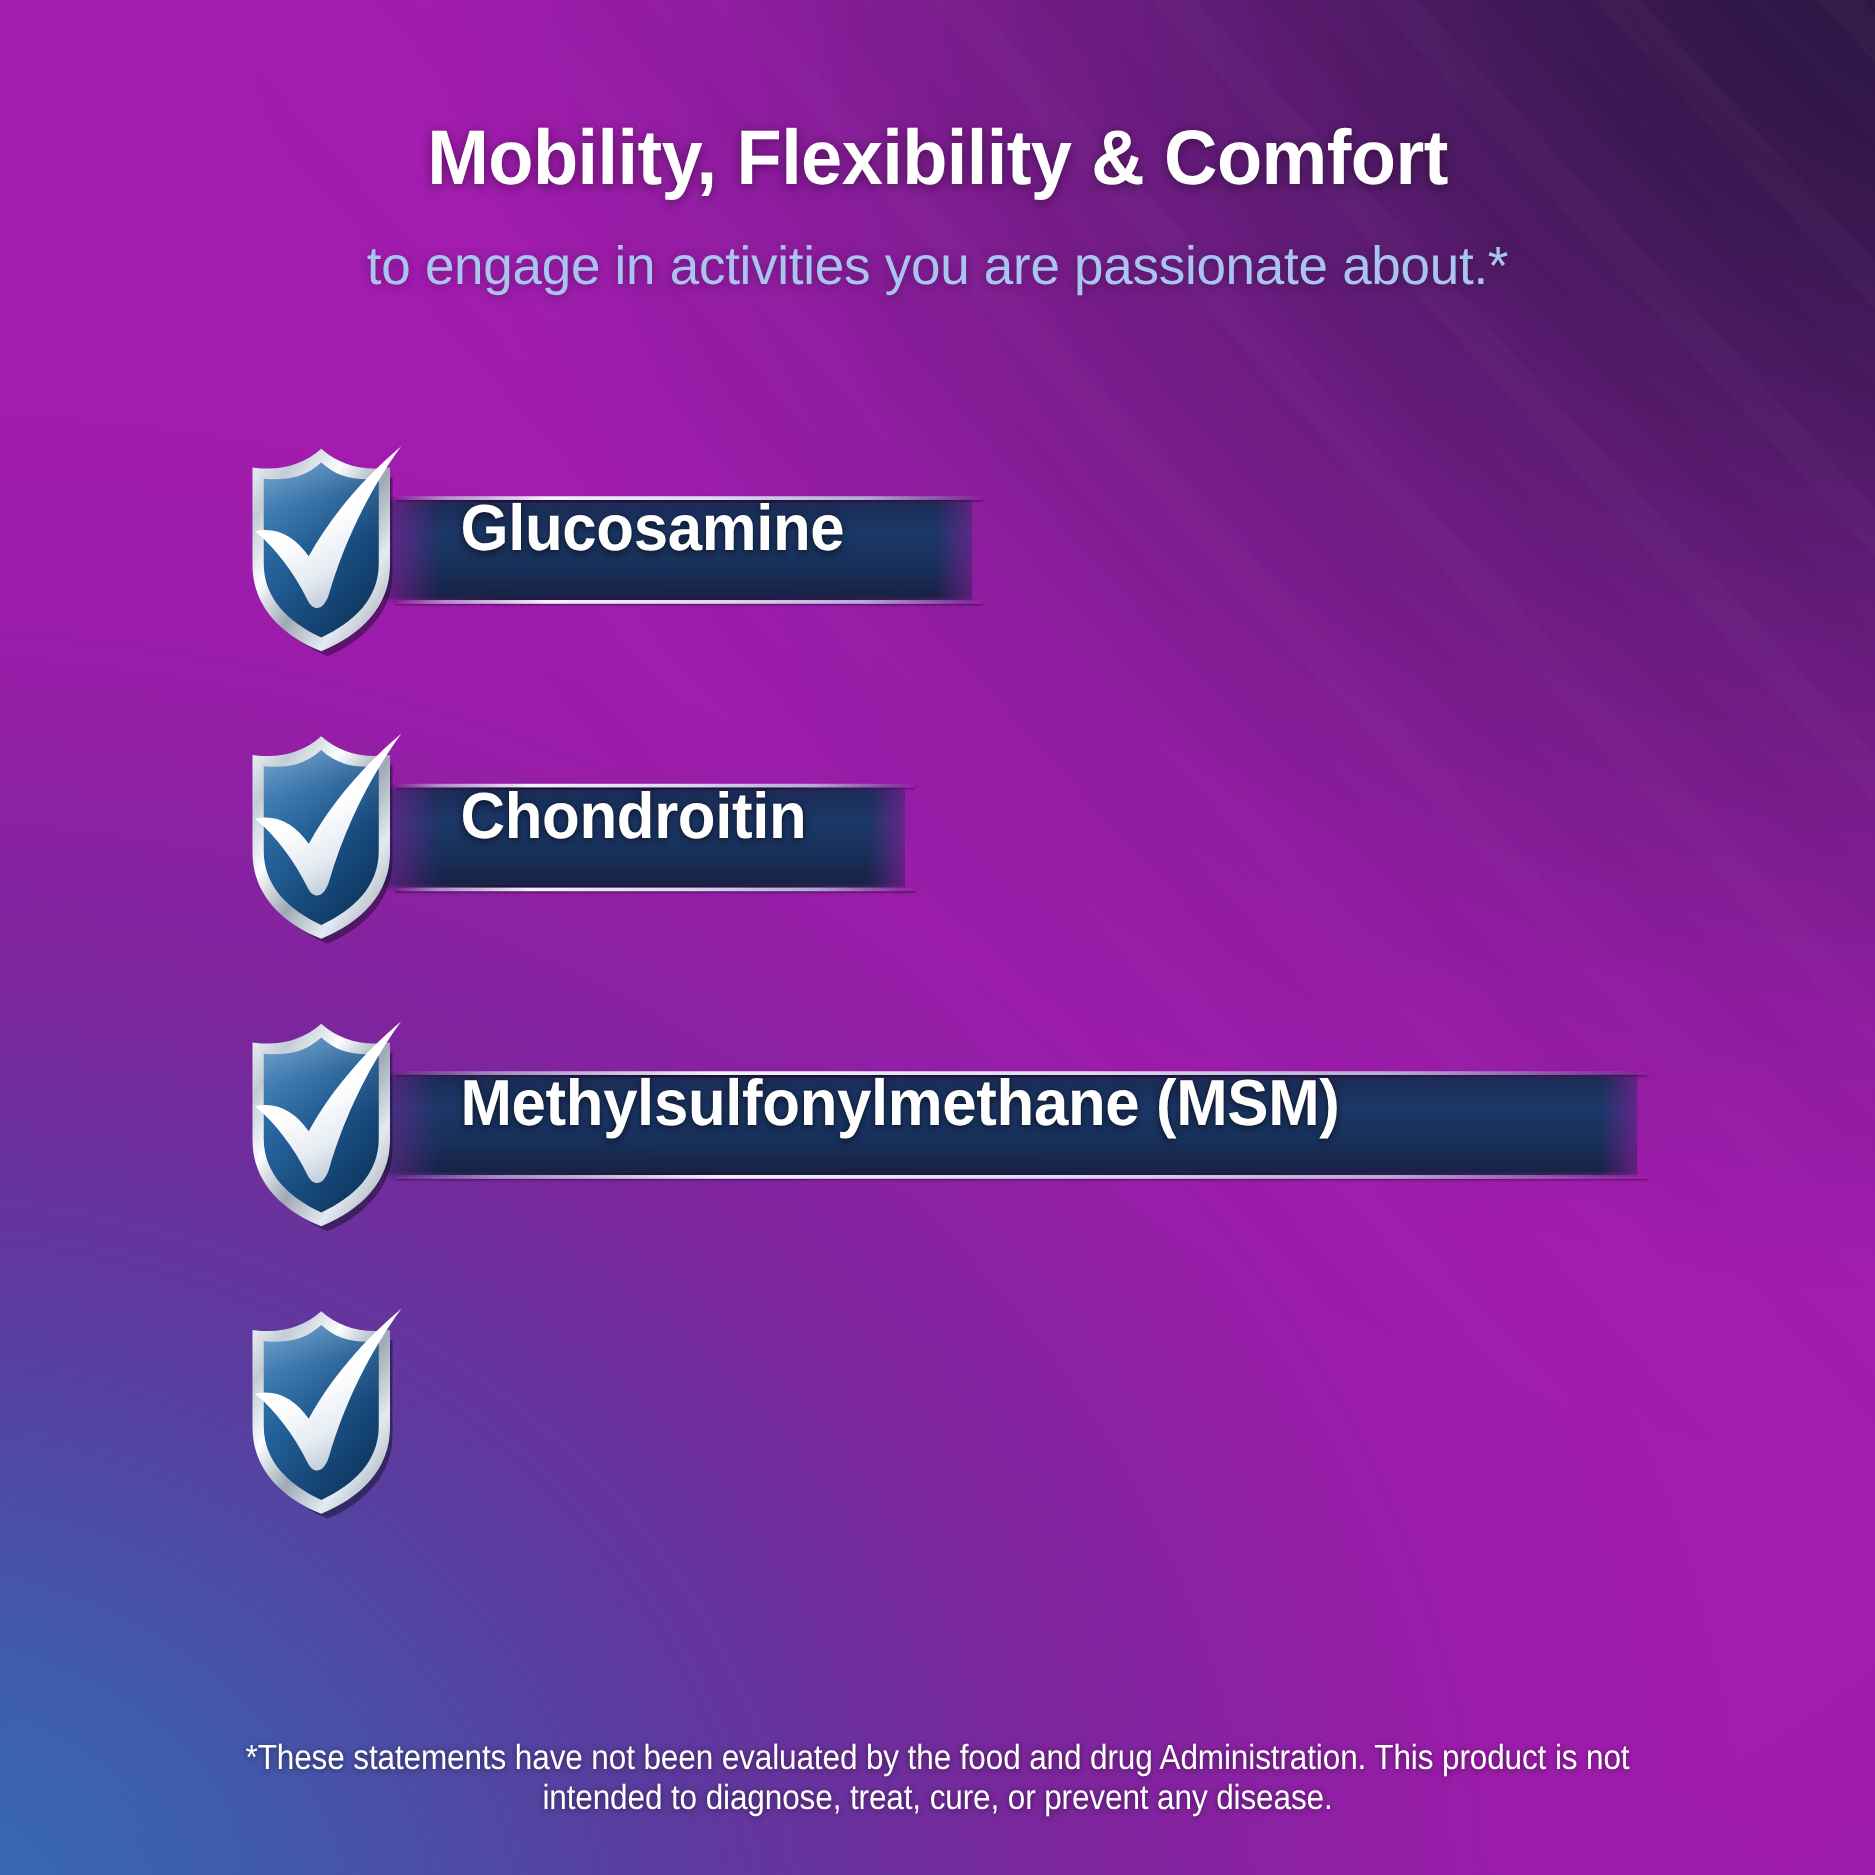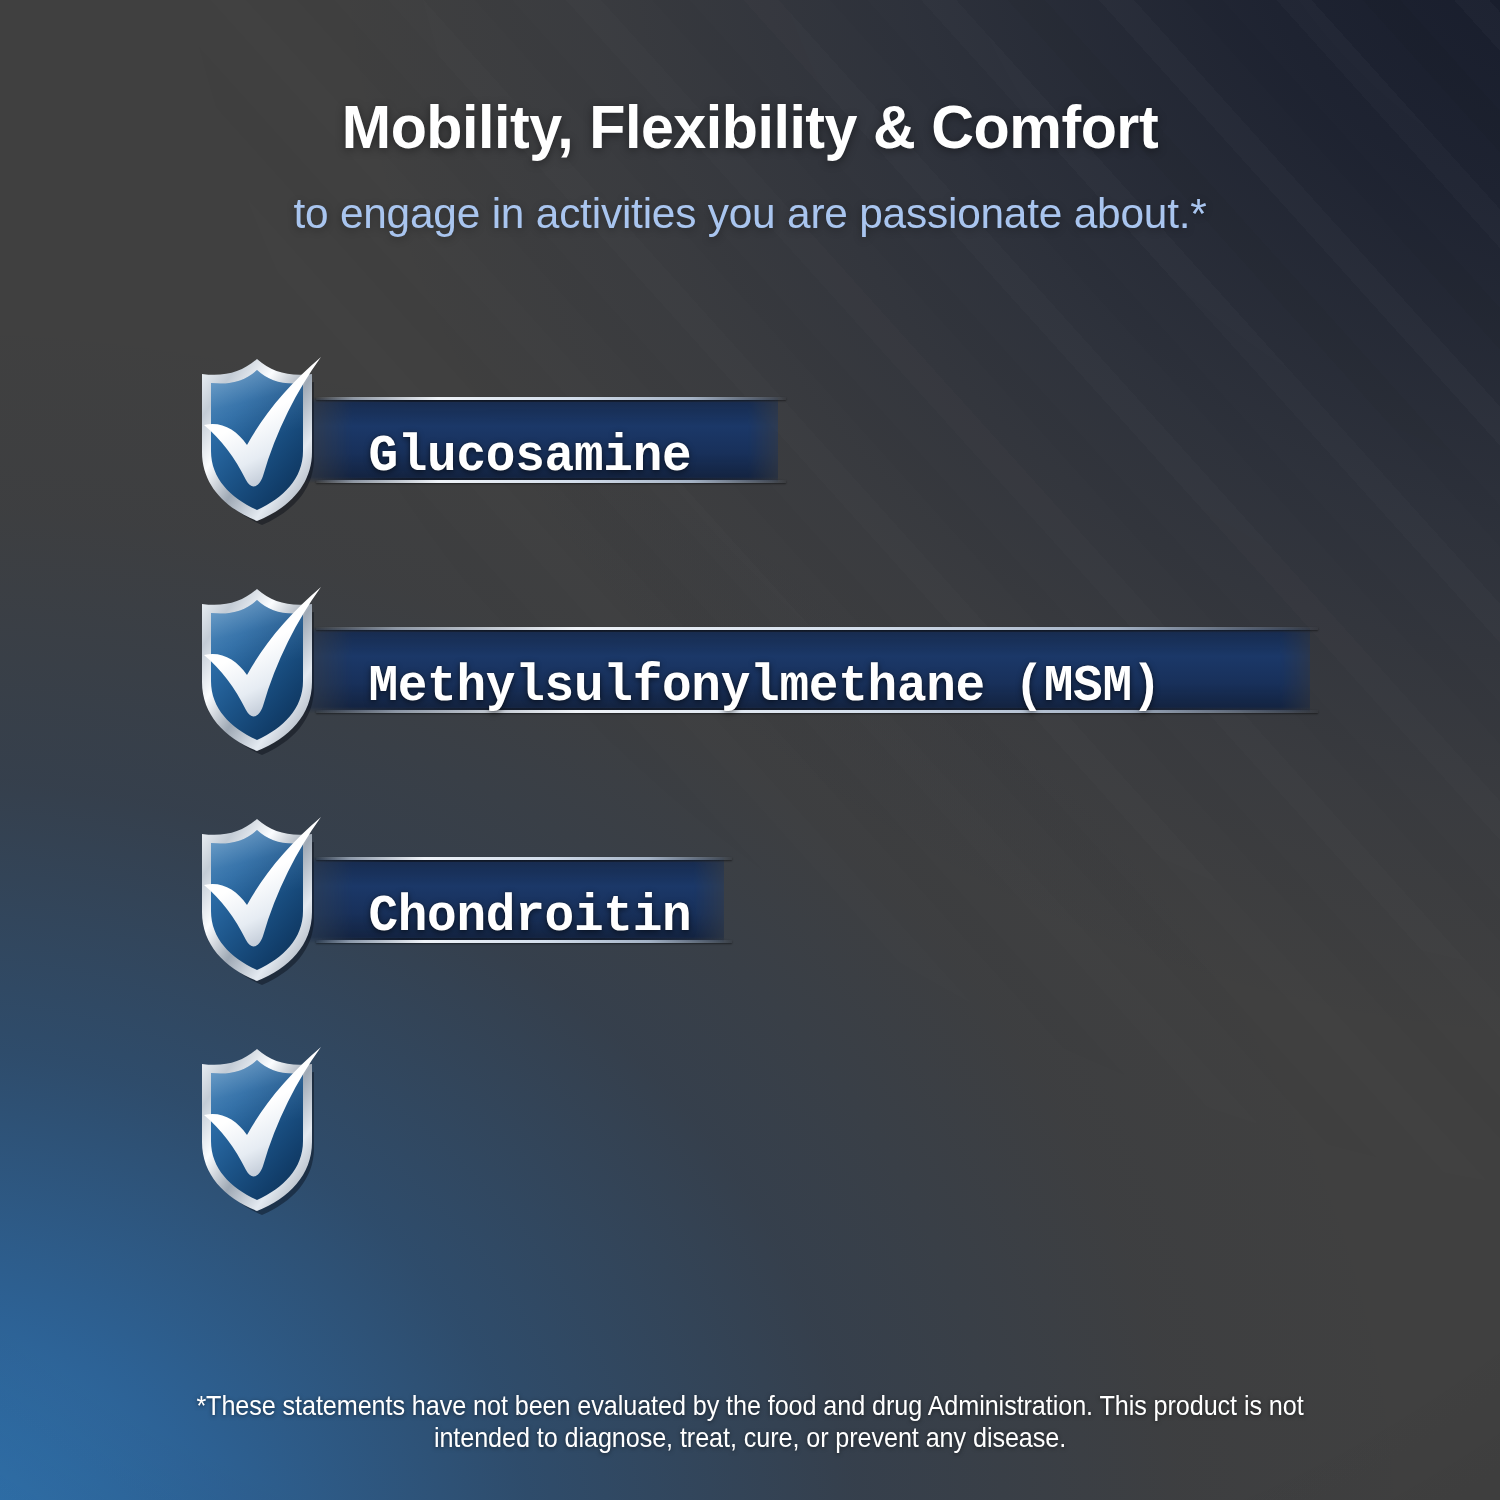--- a/index.html
+++ b/index.html
@@ -9,21 +9,21 @@
     background:#0e1628;
     font-family:"Liberation Sans", sans-serif;
     overflow:hidden;
   }
 
   
   #canvas{
     position:relative;
     width:1500px; height:1500px;
     overflow:hidden;
-    background:#404040;
+    background:#a21caf;
   }
 
   
   .bg-base{
     position:absolute; inset:0;
     background:
       linear-gradient(210deg,
         #151d33 0%,
         #16203a 22%,
         #18264a 40%,
@@ -125,22 +125,21 @@
   .row .shield-wrap svg{ display:block; width:152px; height:165px; overflow:visible; }
 
   
   .plate{
     position:absolute;
     left:262px;
     top:42px;
     height:86px;
     z-index:2;
     display:flex;
-    align-items:flex-end;
-    font-family:Liberation Mono, monospace;
+    align-items:flex-start;
   }
   .plate-bg{
     position:absolute; inset:0;
     background:
       linear-gradient(180deg,
         rgba(18,34,64,0.0) 0%,
         rgba(22,44,82,0.96) 7%,
         rgba(27,56,104,1) 34%,
         rgba(24,48,90,1) 66%,
         rgba(18,35,66,0.96) 93%,
@@ -268,20 +267,73 @@
   <path d="M23 26 C43 28 57 24 69 13 C81 24 95 28 115 26 L115 94 C115 122 95 141 69 153 C43 141 23 122 23 94 Z" fill="url(#face0)"></path>
 
   <path d="M23 26 C43 28 57 24 69 13 C81 24 95 28 115 26 L115 78 C92 92 48 90 23 72 Z" fill="url(#gloss0)"></path>
 
   <path d="M16 68 C33 64 48 72 59 88 C76 57 102 26 133 0
            C109 33 88 74 75 119 C71 131 63 133 58 123 C47 101 33 82 16 68 Z" fill="url(#chk0)"></path>
 </svg>
         </div>
       </div>
       <div class="row">
+        <div class="plate" style="width: 462px;">
+          <div class="plate-bg"></div>
+          <div class="rule top"></div>
+          <div class="rule-shadow top"></div>
+          <div class="rule bot"></div>
+          <div class="rule-shadow bot"></div>
+          <div class="plate-label">Chondroitin</div>
+        </div>
+        <div class="shield-wrap">
+<svg viewBox="0 0 152 165">
+  <defs>
+    <linearGradient id="rim1" x1="0" y1="0" x2="1" y2="1">
+      <stop offset="0" stop-color="#f3f7fb"></stop>
+      <stop offset="0.18" stop-color="#c3ccd6"></stop>
+      <stop offset="0.36" stop-color="#fbfdff"></stop>
+      <stop offset="0.55" stop-color="#9fa9b5"></stop>
+      <stop offset="0.74" stop-color="#e4eaf1"></stop>
+      <stop offset="1" stop-color="#8d97a4"></stop>
+    </linearGradient>
+    <linearGradient id="face1" x1="0.12" y1="0" x2="0.9" y2="1">
+      <stop offset="0" stop-color="#3b7cb4"></stop>
+      <stop offset="0.26" stop-color="#2a6aa4"></stop>
+      <stop offset="0.55" stop-color="#1b5286"></stop>
+      <stop offset="0.80" stop-color="#123f6c"></stop>
+      <stop offset="1" stop-color="#0d3156"></stop>
+    </linearGradient>
+    <linearGradient id="gloss1" x1="0" y1="0" x2="0.3" y2="1">
+      <stop offset="0" stop-color="#ffffff" stop-opacity="0.30"></stop>
+      <stop offset="0.5" stop-color="#ffffff" stop-opacity="0.07"></stop>
+      <stop offset="1" stop-color="#ffffff" stop-opacity="0"></stop>
+    </linearGradient>
+    <linearGradient id="chk1" x1="0" y1="0" x2="0.45" y2="1">
+      <stop offset="0" stop-color="#ffffff"></stop>
+      <stop offset="0.55" stop-color="#ffffff"></stop>
+      <stop offset="0.82" stop-color="#e6ecf3"></stop>
+      <stop offset="1" stop-color="#c3ccd8"></stop>
+    </linearGradient>
+  </defs>
+
+  <path d="M18 20 C40 23 56 18 70 6 C84 18 100 23 122 20 L122 96 C122 128 100 150 70 163 C40 150 18 128 18 96 Z" transform="translate(4,5)" fill="rgba(5,10,20,0.42)"></path>
+
+  <path d="M14 17 C37 20 54 15 69 2 C84 15 101 20 124 17 L124 95 C124 128 101 151 69 164 C37 151 14 128 14 95 Z" fill="url(#rim1)"></path>
+
+  <path d="M23 26 C43 28 57 24 69 13 C81 24 95 28 115 26 L115 94 C115 122 95 141 69 153 C43 141 23 122 23 94 Z" fill="url(#face1)"></path>
+
+  <path d="M23 26 C43 28 57 24 69 13 C81 24 95 28 115 26 L115 78 C92 92 48 90 23 72 Z" fill="url(#gloss1)"></path>
+
+  <path d="M16 68 C33 64 48 72 59 88 C76 57 102 26 133 0
+           C109 33 88 74 75 119 C71 131 63 133 58 123 C47 101 33 82 16 68 Z" fill="url(#chk1)"></path>
+</svg>
+        </div>
+      </div>
+      <div class="row">
         <div class="plate" style="width: 1048px;">
           <div class="plate-bg"></div>
           <div class="rule top"></div>
           <div class="rule-shadow top"></div>
           <div class="rule bot"></div>
           <div class="rule-shadow bot"></div>
           <div class="plate-label">Methylsulfonylmethane (MSM)</div>
         </div>
         <div class="shield-wrap">
 <svg viewBox="0 0 152 165">
@@ -317,73 +369,20 @@
   <path d="M18 20 C40 23 56 18 70 6 C84 18 100 23 122 20 L122 96 C122 128 100 150 70 163 C40 150 18 128 18 96 Z" transform="translate(4,5)" fill="rgba(5,10,20,0.42)"></path>
 
   <path d="M14 17 C37 20 54 15 69 2 C84 15 101 20 124 17 L124 95 C124 128 101 151 69 164 C37 151 14 128 14 95 Z" fill="url(#rim2)"></path>
 
   <path d="M23 26 C43 28 57 24 69 13 C81 24 95 28 115 26 L115 94 C115 122 95 141 69 153 C43 141 23 122 23 94 Z" fill="url(#face2)"></path>
 
   <path d="M23 26 C43 28 57 24 69 13 C81 24 95 28 115 26 L115 78 C92 92 48 90 23 72 Z" fill="url(#gloss2)"></path>
 
   <path d="M16 68 C33 64 48 72 59 88 C76 57 102 26 133 0
            C109 33 88 74 75 119 C71 131 63 133 58 123 C47 101 33 82 16 68 Z" fill="url(#chk2)"></path>
-</svg>
-        </div>
-      </div>
-      <div class="row">
-        <div class="plate" style="width: 462px;">
-          <div class="plate-bg"></div>
-          <div class="rule top"></div>
-          <div class="rule-shadow top"></div>
-          <div class="rule bot"></div>
-          <div class="rule-shadow bot"></div>
-          <div class="plate-label">Chondroitin</div>
-        </div>
-        <div class="shield-wrap">
-<svg viewBox="0 0 152 165">
-  <defs>
-    <linearGradient id="rim1" x1="0" y1="0" x2="1" y2="1">
-      <stop offset="0" stop-color="#f3f7fb"></stop>
-      <stop offset="0.18" stop-color="#c3ccd6"></stop>
-      <stop offset="0.36" stop-color="#fbfdff"></stop>
-      <stop offset="0.55" stop-color="#9fa9b5"></stop>
-      <stop offset="0.74" stop-color="#e4eaf1"></stop>
-      <stop offset="1" stop-color="#8d97a4"></stop>
-    </linearGradient>
-    <linearGradient id="face1" x1="0.12" y1="0" x2="0.9" y2="1">
-      <stop offset="0" stop-color="#3b7cb4"></stop>
-      <stop offset="0.26" stop-color="#2a6aa4"></stop>
-      <stop offset="0.55" stop-color="#1b5286"></stop>
-      <stop offset="0.80" stop-color="#123f6c"></stop>
-      <stop offset="1" stop-color="#0d3156"></stop>
-    </linearGradient>
-    <linearGradient id="gloss1" x1="0" y1="0" x2="0.3" y2="1">
-      <stop offset="0" stop-color="#ffffff" stop-opacity="0.30"></stop>
-      <stop offset="0.5" stop-color="#ffffff" stop-opacity="0.07"></stop>
-      <stop offset="1" stop-color="#ffffff" stop-opacity="0"></stop>
-    </linearGradient>
-    <linearGradient id="chk1" x1="0" y1="0" x2="0.45" y2="1">
-      <stop offset="0" stop-color="#ffffff"></stop>
-      <stop offset="0.55" stop-color="#ffffff"></stop>
-      <stop offset="0.82" stop-color="#e6ecf3"></stop>
-      <stop offset="1" stop-color="#c3ccd8"></stop>
-    </linearGradient>
-  </defs>
-
-  <path d="M18 20 C40 23 56 18 70 6 C84 18 100 23 122 20 L122 96 C122 128 100 150 70 163 C40 150 18 128 18 96 Z" transform="translate(4,5)" fill="rgba(5,10,20,0.42)"></path>
-
-  <path d="M14 17 C37 20 54 15 69 2 C84 15 101 20 124 17 L124 95 C124 128 101 151 69 164 C37 151 14 128 14 95 Z" fill="url(#rim1)"></path>
-
-  <path d="M23 26 C43 28 57 24 69 13 C81 24 95 28 115 26 L115 94 C115 122 95 141 69 153 C43 141 23 122 23 94 Z" fill="url(#face1)"></path>
-
-  <path d="M23 26 C43 28 57 24 69 13 C81 24 95 28 115 26 L115 78 C92 92 48 90 23 72 Z" fill="url(#gloss1)"></path>
-
-  <path d="M16 68 C33 64 48 72 59 88 C76 57 102 26 133 0
-           C109 33 88 74 75 119 C71 131 63 133 58 123 C47 101 33 82 16 68 Z" fill="url(#chk1)"></path>
 </svg>
         </div>
       </div>
       <div class="row">
         <div class="shield-wrap">
 <svg viewBox="0 0 152 165">
   <defs>
     <linearGradient id="rim3" x1="0" y1="0" x2="1" y2="1">
       <stop offset="0" stop-color="#f3f7fb"></stop>
       <stop offset="0.18" stop-color="#c3ccd6"></stop>

